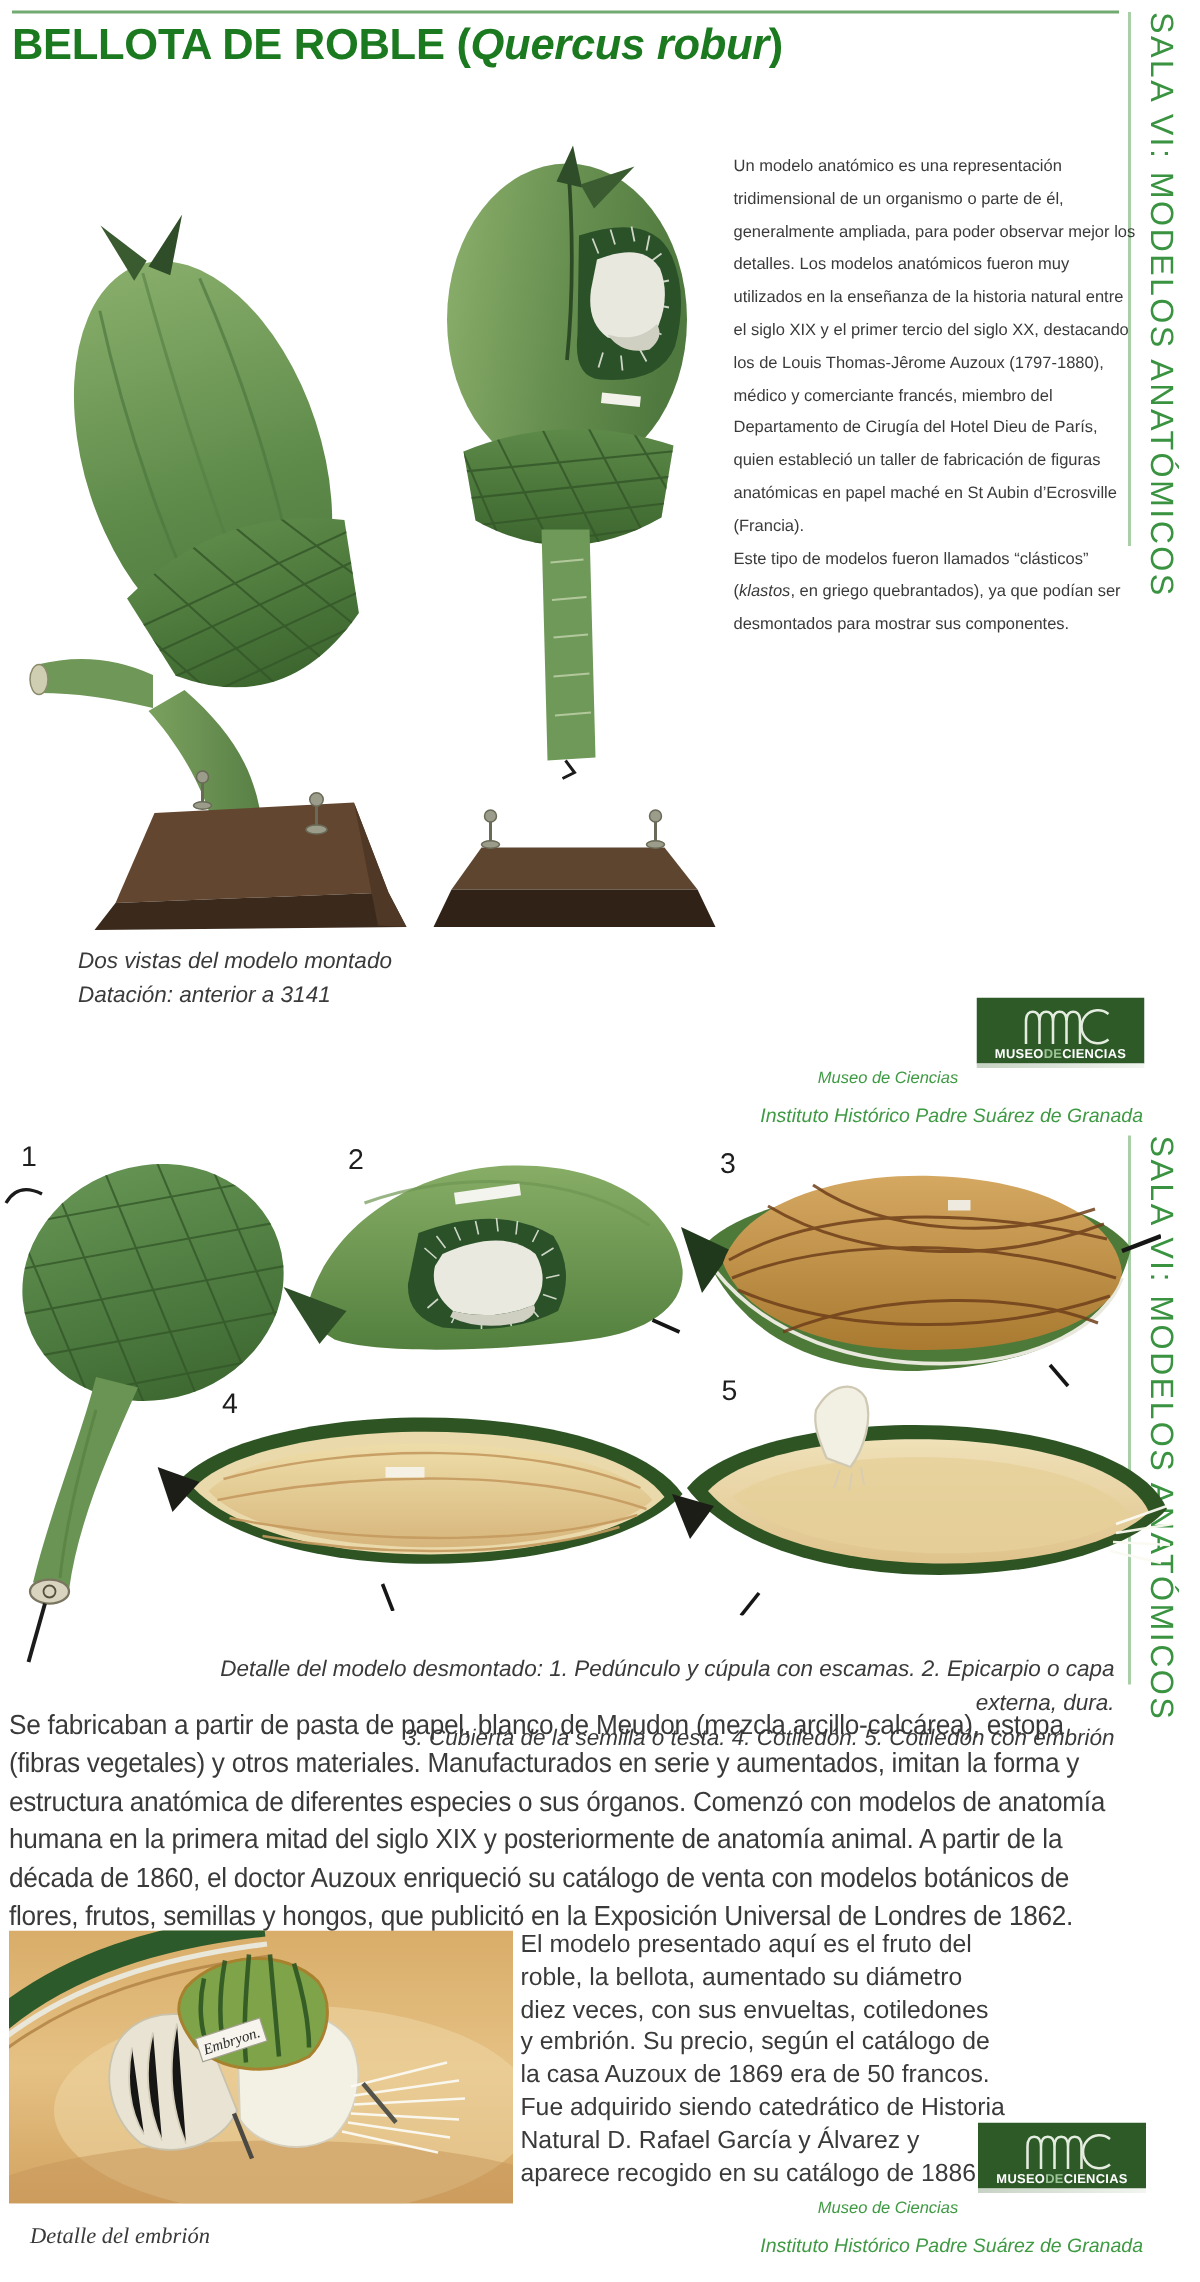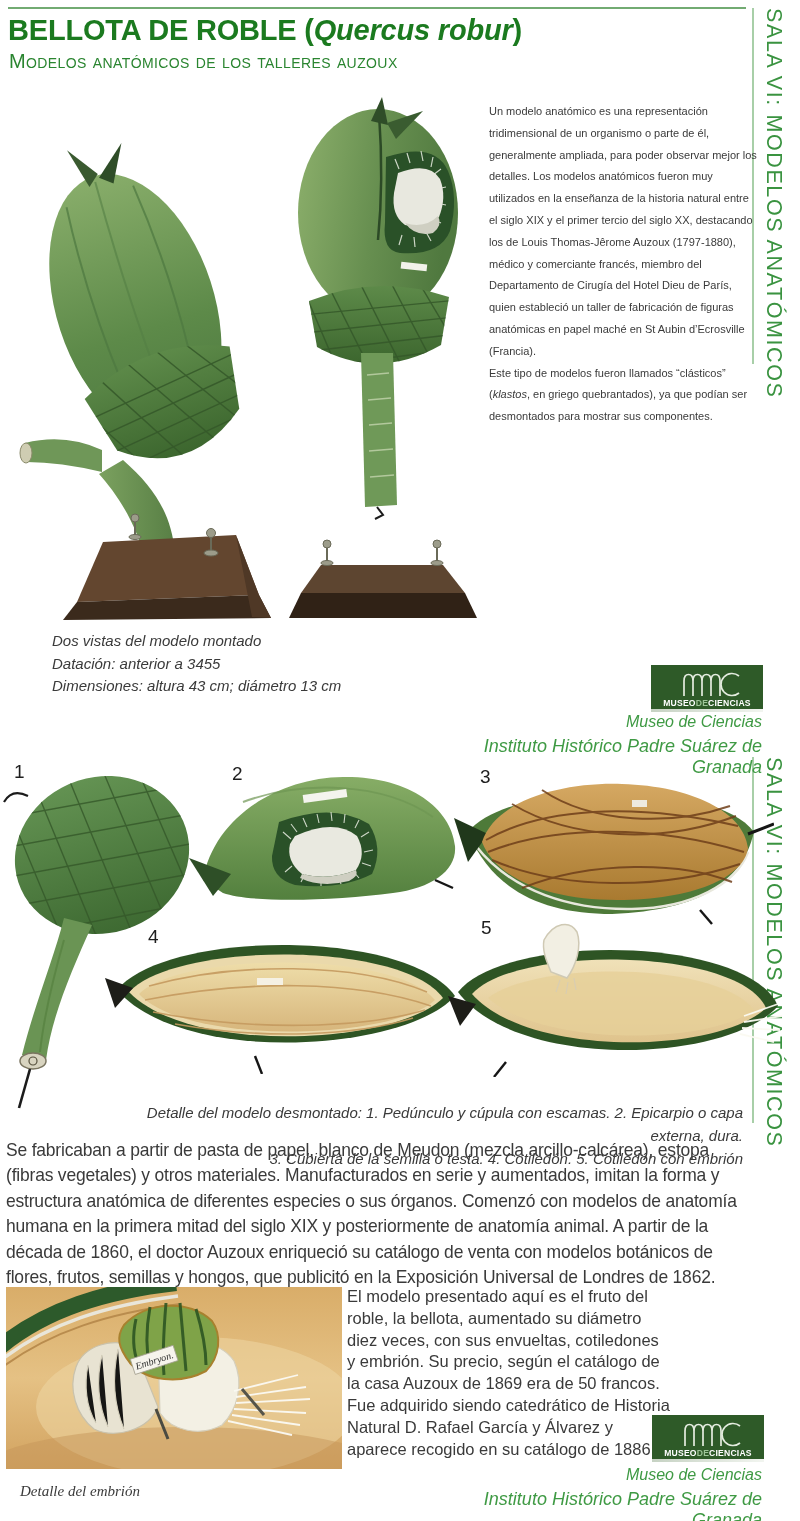--- a/index.html
+++ b/index.html
@@ -22,41 +22,40 @@
   .intro{left:489px;top:101px;width:268px;font-size:11px;line-height:21.8px;color:#3a3a3a;}
   .intro em{font-style:italic;margin-top:40px;}
   
   .cap{font-style:italic;font-size:15px;color:#3a3a3a;}
   .cap1{left:20px;top:630px;line-height:22.5px;margin-left:32px;}
   .cap2{left:95px;top:1077px;width:648px;text-align:right;line-height:23px;margin-top:24px;}
   .cap3{left:20px;top:1483px;font-family:Liberation Serif, serif;}
   
   .logo-box{width:112px;height:47px;}
   .museo-line{font-style:italic;color:#3f9a44;text-align:right;width:340px;}
-  .m1{font-size:16px;} .m2{font-size:18px;}
+  .m1{font-size:11px;text-align:center;} .m2{font-size:13px;}
   .credit-top1{left:422px;top:713px;} .credit-top2{left:422px;top:736px;}
   .credit-bot1{left:422px;top:1466px;} .credit-bot2{left:422px;top:1489px;}
   
   .num{font-size:19px;color:#1e1e1e;}
   
   .bodypar{left:6px;top:1137px;width:788px;font-size:18.4px;line-height:25.4px;color:#3a3a3a;
            letter-spacing:-0.2px;transform:scaleX(0.95);transform-origin:left top;}
   
   .fig3-text{left:347px;top:1286px;width:451px;font-size:16.5px;line-height:21.8px;color:#3a3a3a;}
   .logo-spacer{float:right;width:128px;height:78px;margin-top:100px;}
   svg{display:block;}
 </style>
 </head>
 <body>
 
 <div class="page">
 
   <div class="abs top-rule"></div>
   <div class="abs title"><span>BELLOTA DE ROBLE (</span><em>Quercus robur</em><span>)</span></div>
-  <div class="abs subtitle">Modelos anatómicos de los talleres auzoux</div>
 
   <div class="sala-strip strip1">
     <div class="rule"></div>
     <div class="vtext">SALA VI: MODELOS ANATÓMICOS</div>
   </div>
   <div class="sala-strip strip2">
     <div class="rule"></div>
     <div class="vtext">SALA VI: MODELOS ANATÓMICOS</div>
   </div>
 
@@ -157,22 +156,21 @@
       <line x1="154" y1="468" x2="154" y2="452" stroke-width="2"></line>
         <circle cx="154" cy="449" r="4"></circle>
       <ellipse cx="154" cy="468" rx="6" ry="2.5"></ellipse>
     </g>
   </svg>
 
   <div class="abs intro"><span>Un modelo anatómico es una representación tridimensional de un organismo o parte de él, generalmente ampliada, para poder observar mejor los detalles. Los modelos anatómicos fueron muy utilizados en la enseñanza de la historia natural entre el siglo XIX y el primer tercio del siglo XX, destacando los de Louis Thomas-Jêrome Auzoux (1797-1880), médico y comerciante francés, miembro del Departamento de Cirugía del Hotel Dieu de París, quien estableció un taller de fabricación de figuras anatómicas en papel maché en St Aubin d’Ecrosville (Francia).</span><br><span>Este tipo de modelos fueron llamados “clásticos” (</span><em>klastos</em><span>, en griego quebrantados), ya que podían ser desmontados para mostrar sus componentes.</span></div>
 
   <div class="abs cap cap1">
     <div>Dos vistas del modelo montado</div>
-    <div>Datación: anterior a 3455</div>
-    <div>Dimensiones: altura 43 cm; diámetro 13 cm</div>
+    <div>Datación: anterior a 3141</div>
   </div>
 
   <svg class="abs logo-box" style="left:651px;top:665px" viewBox="0 0 112 47">
     <defs>
       <linearGradient id="logoStrip" x1="0" y1="0" x2="1" y2="0">
         <stop offset="0" stop-color="#c6d2c3"></stop>
           <stop offset="1" stop-color="#f2f5f0"></stop>
       </linearGradient>
     </defs>
     <rect x="0" y="0" width="112" height="44" fill="#2e5a28"></rect>

